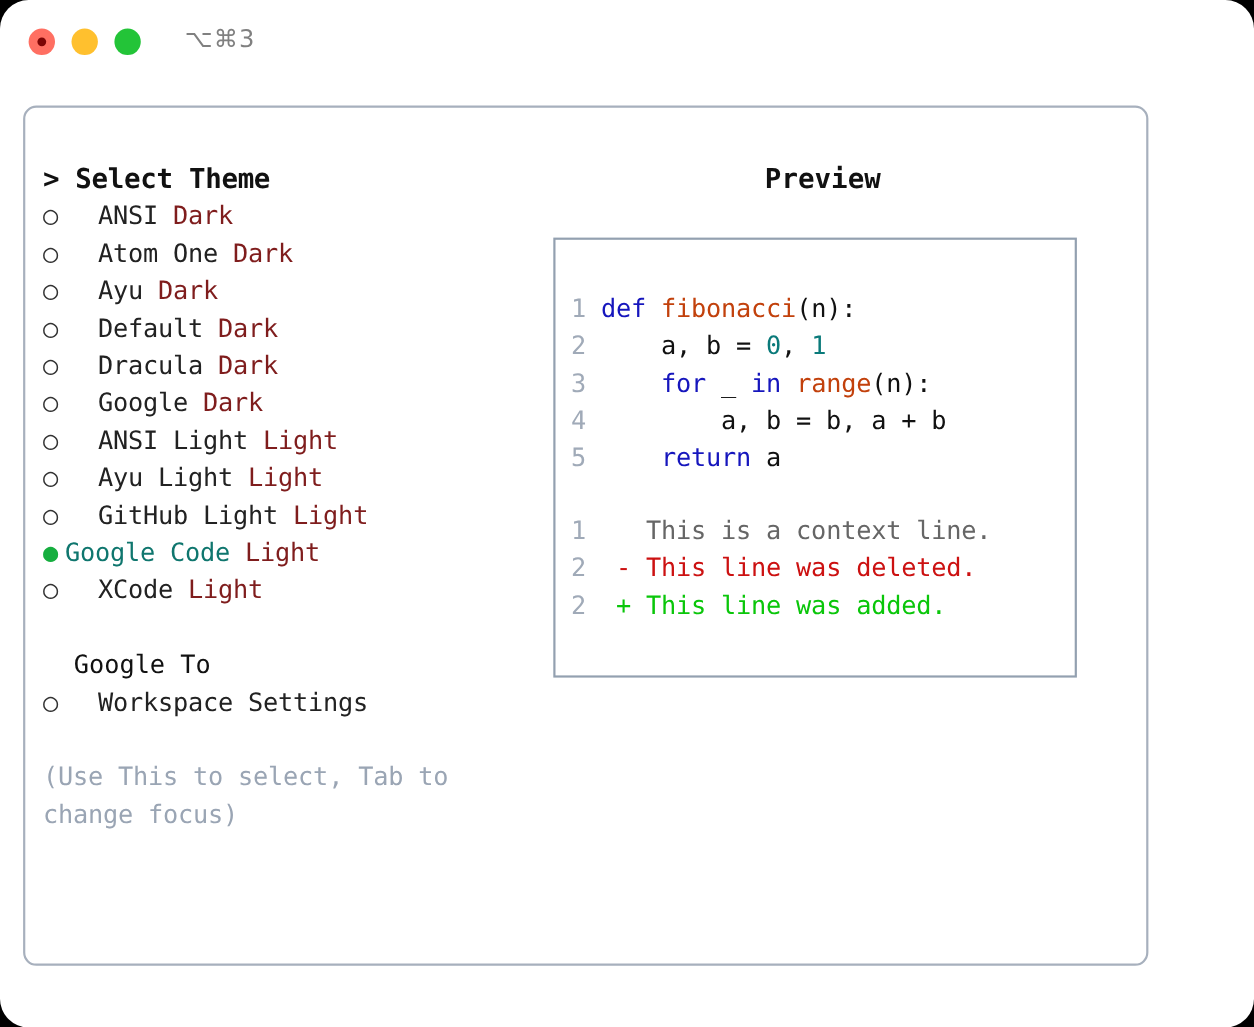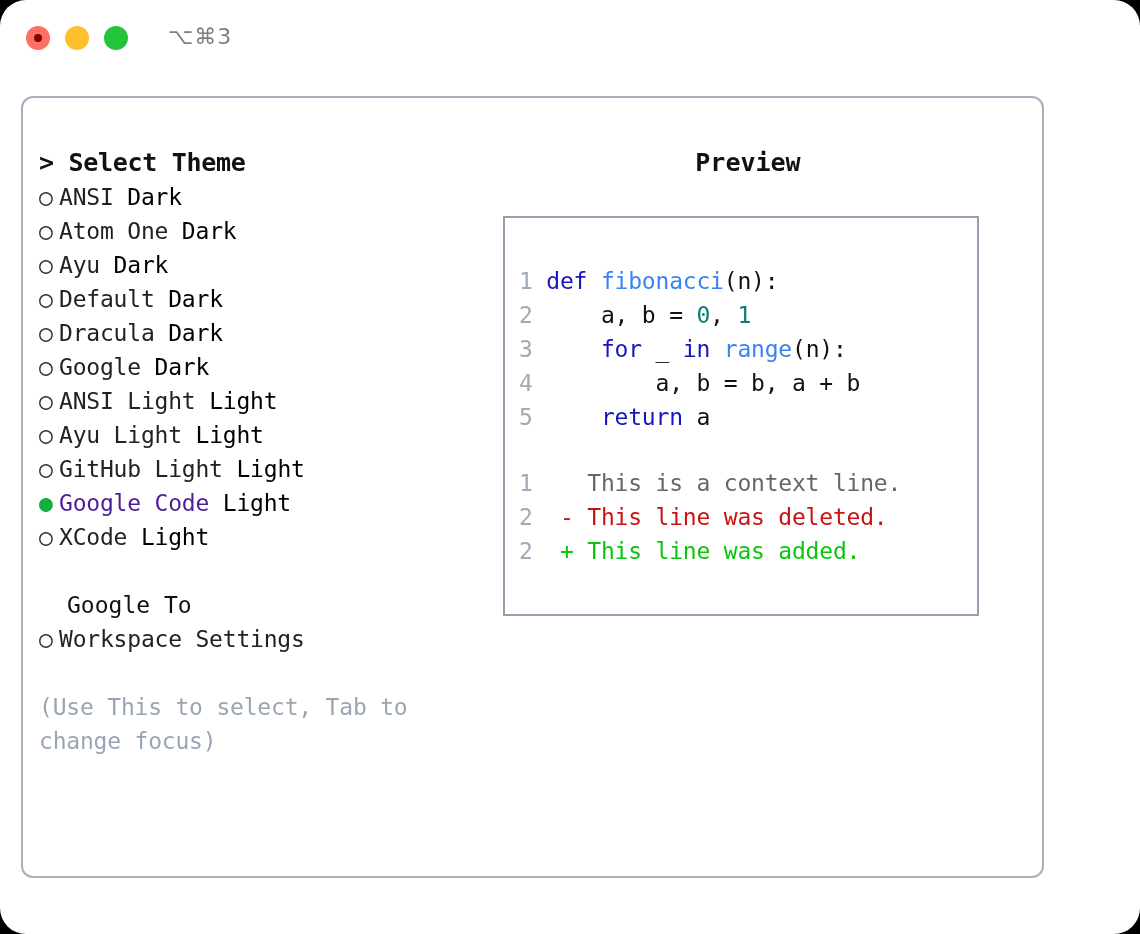--- a/index.html
+++ b/index.html
@@ -99,24 +99,24 @@
     color: #222222;
     white-space: pre;
     letter-spacing: -0.2px;
   }
   .bullet {
     display: inline-block;
     width: 20px;
   }
   .bullet.on  { color: #16ae3f; }
   .bullet.off { color: #333333; }
-  .opt-label.sel   { color: #4c1d95; }
-  .opt-label.plain { color: #222222; }
+  .opt-label.sel   { color: #0f766e; }
+  .opt-label.plain { color: #222222; margin-left: 30px; }
   .badge {
-    color: #000000;
+    color: #7f1d1d;
   }
   .group-title {
     font-size: 23px;
     line-height: 34px;
     color: #111111;
     white-space: pre;
     padding-left: 28px;
   }
   .spacer-lg { height: 34px; }
   .hint {
@@ -157,21 +157,21 @@
     top: 46px;
     font-size: 23px;
     line-height: 34px;
     white-space: pre;
     letter-spacing: -0.2px;
   }
   .ln {
     color: #a0aab8;
   }
   .kw   { color: #1616bd; }
-  .fn   { color: #3b82f6; }
+  .fn   { color: #c2410c; }
   .num  { color: #0a7a7a; }
   .plain{ color: #111111; }
   .diff-block {
     position: absolute;
     left: 14px;
     top: 248px;
     font-size: 23px;
     line-height: 34px;
     white-space: pre;
     letter-spacing: -0.2px;

